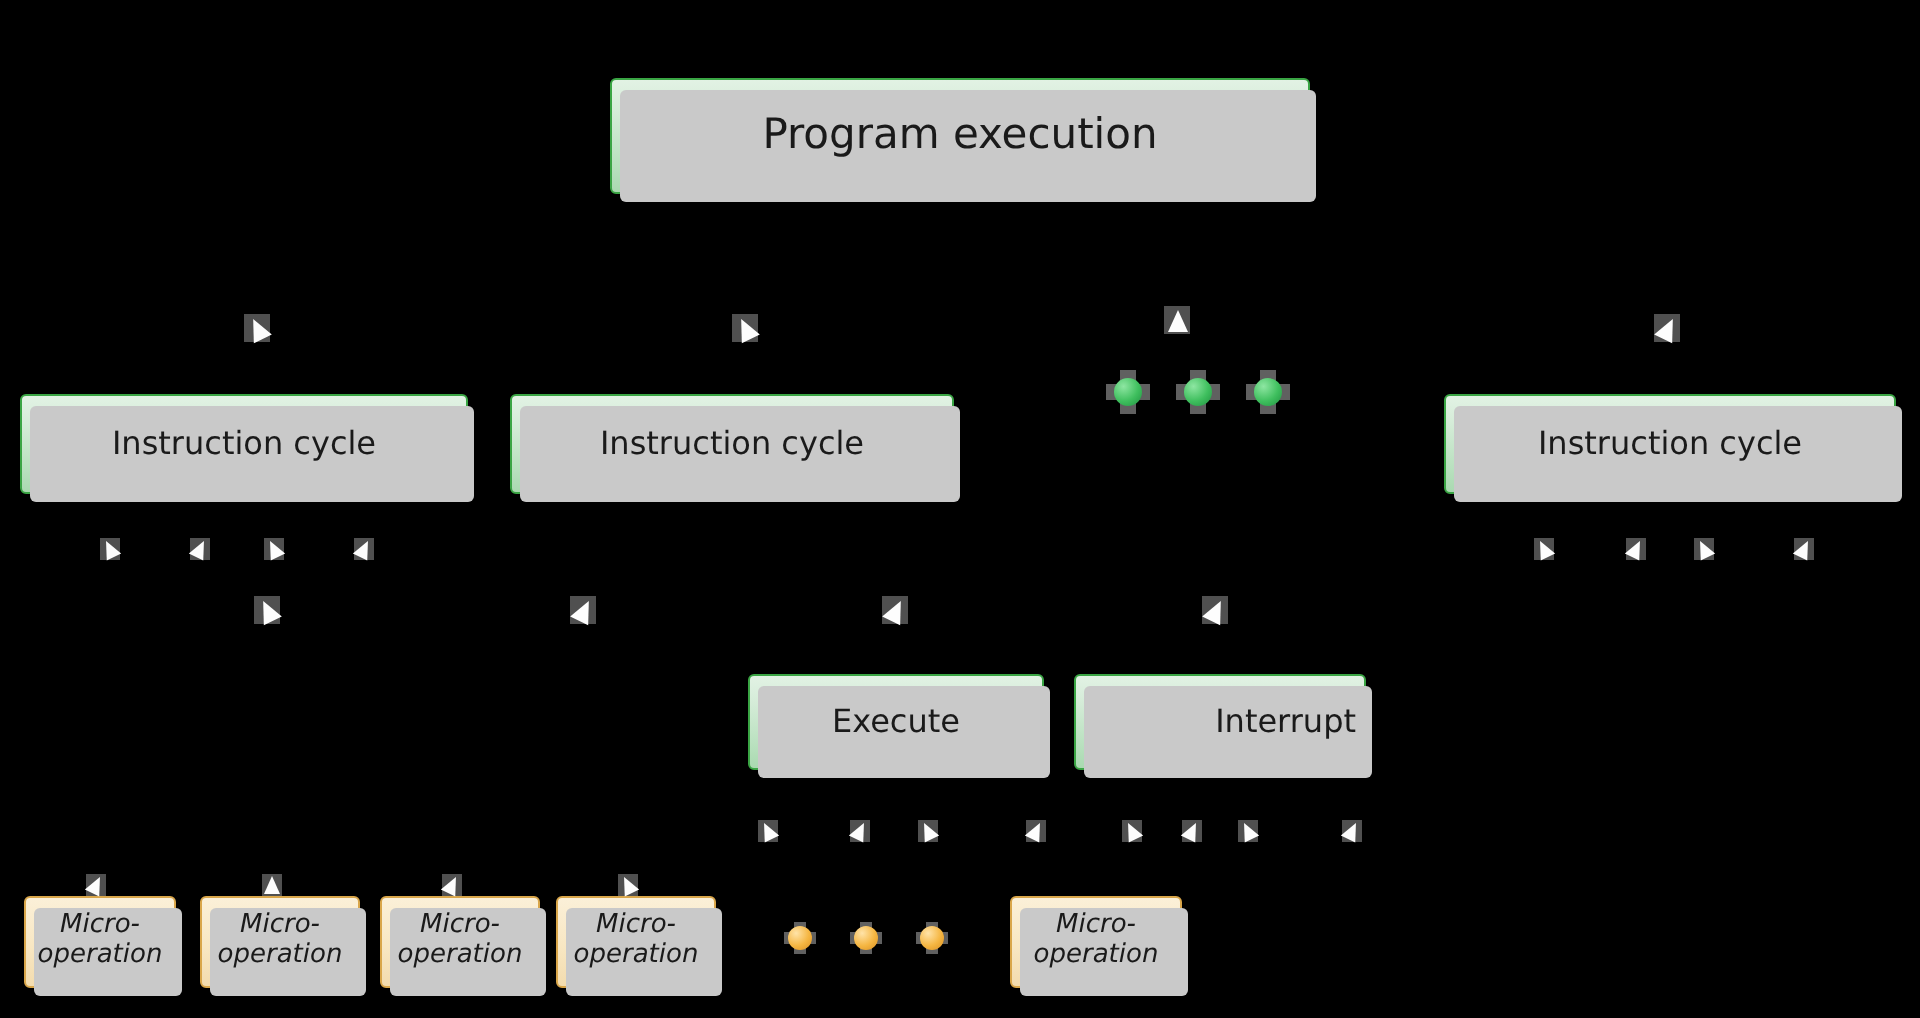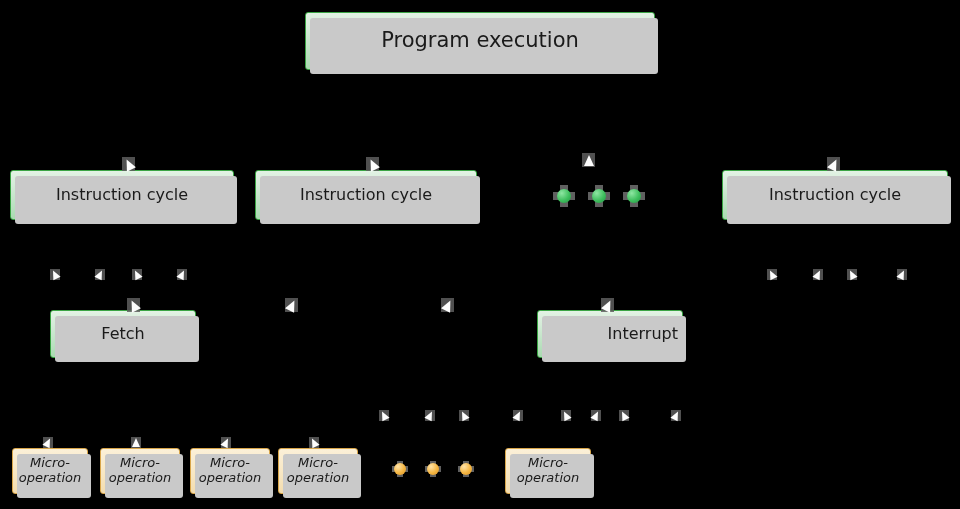--- a/index.html
+++ b/index.html
@@ -39,20 +39,21 @@
     bottom: -5px;
     background: #c9c9c9;
     border-radius: 3px;
     z-index: -1;
   }
 
   
   .green {
     background: linear-gradient(to bottom, #e2f2e4 0%, #d5ecd8 28%, #b7e0bd 78%, #a9d9b0 100%);
     border: 1.5px solid #3aa544;
+    margin-top: 27px;
   }
   
   .tan {
     background: linear-gradient(to bottom, #fbf0d8 0%, #f8e7c3 55%, #f3dcae 100%);
     border: 1.5px solid #d9a64a;
     font-style: italic;
   }
 
   .n-program   { left: 305px; top: 12px;  width: 350px; height: 58px; font-size: 21px; }
   .n-cycle     { top: 170px; height: 50px; font-size: 16px; }
@@ -206,23 +207,23 @@
     <span class="cross-h"></span>
     <span class="cross-v"></span>
     <span class="ball"></span>
   </div>
   <div class="dotmark green-dot" style="left:623px; top:185px;">
     <span class="cross-h"></span>
     <span class="cross-v"></span>
     <span class="ball"></span>
   </div>
 
-  <div class="node green n-phase n-fetch">
-    <span class="shadow"></span>
-    <span class="node-label">Fetch</span>
+  <div class="node green n-phase n-execute">
+    <span class="shadow"></span>
+    <span class="node-label">Execute</span>
   </div>
   <div class="node green n-phase n-interrupt">
     <span class="shadow"></span>
     <span class="node-label">Interrupt</span>
   </div>
 
   <div class="node tan n-micro n-micro-1">
     <span class="shadow"></span>
     <span class="node-label">Micro-<br>operation</span>
   </div>

